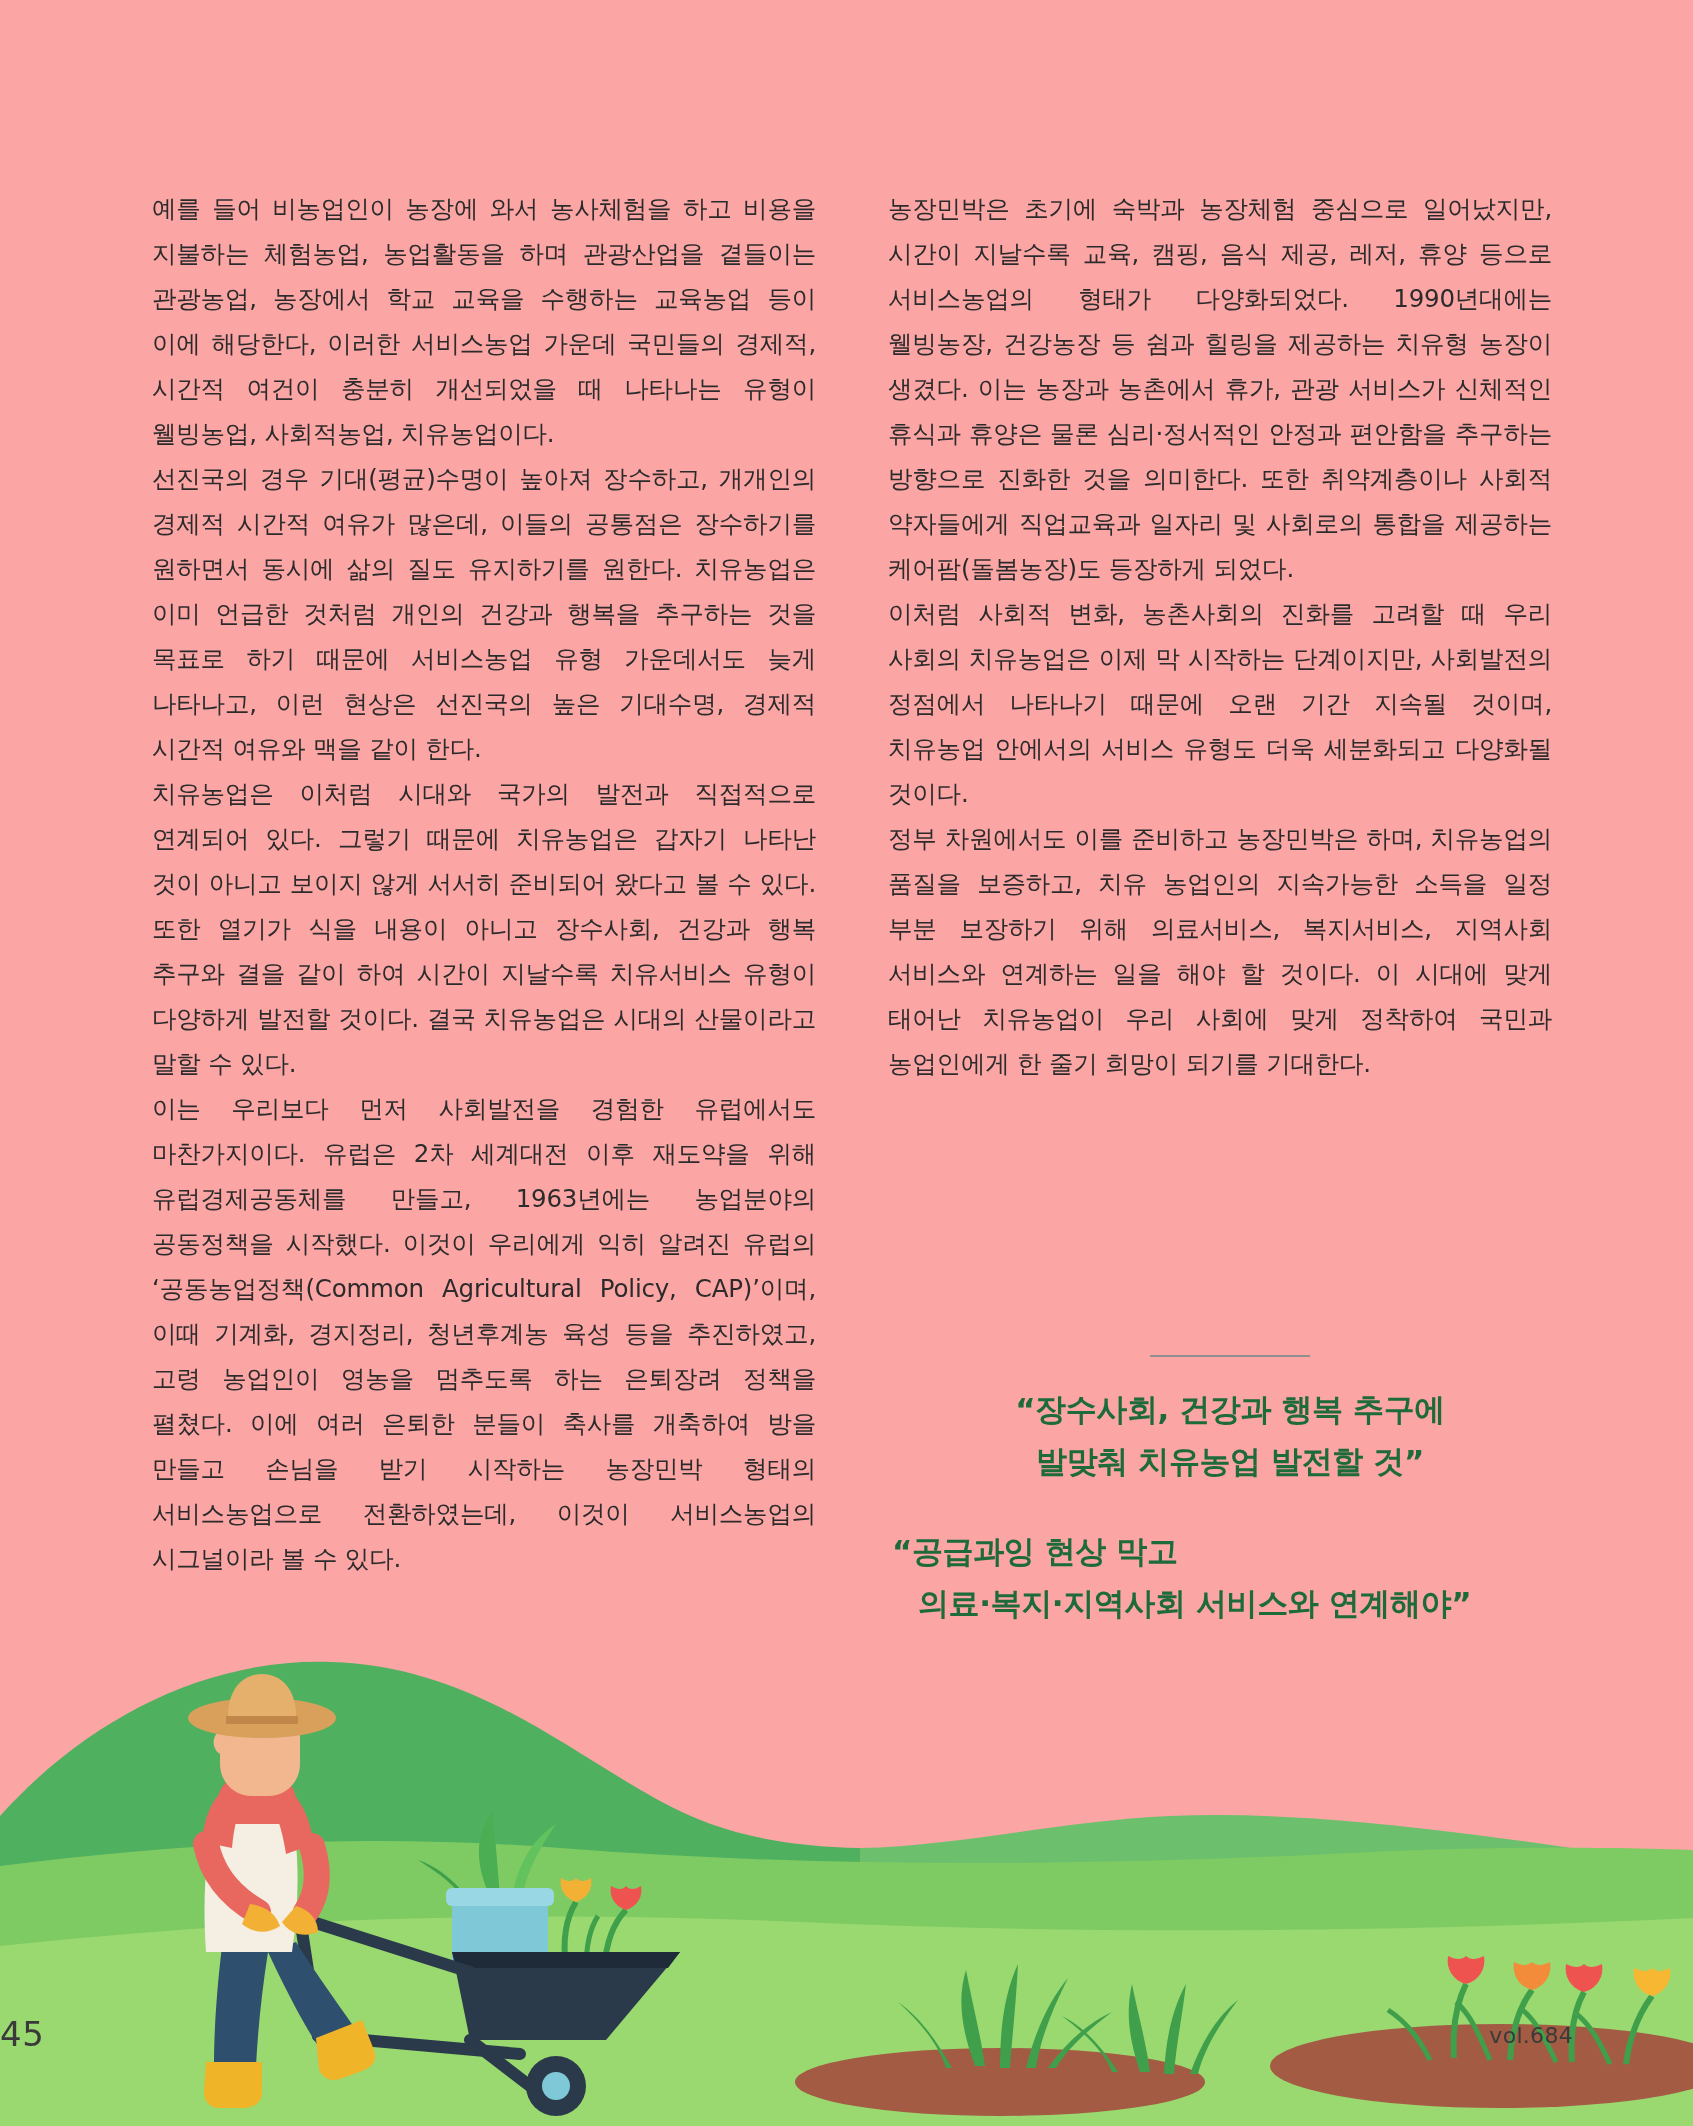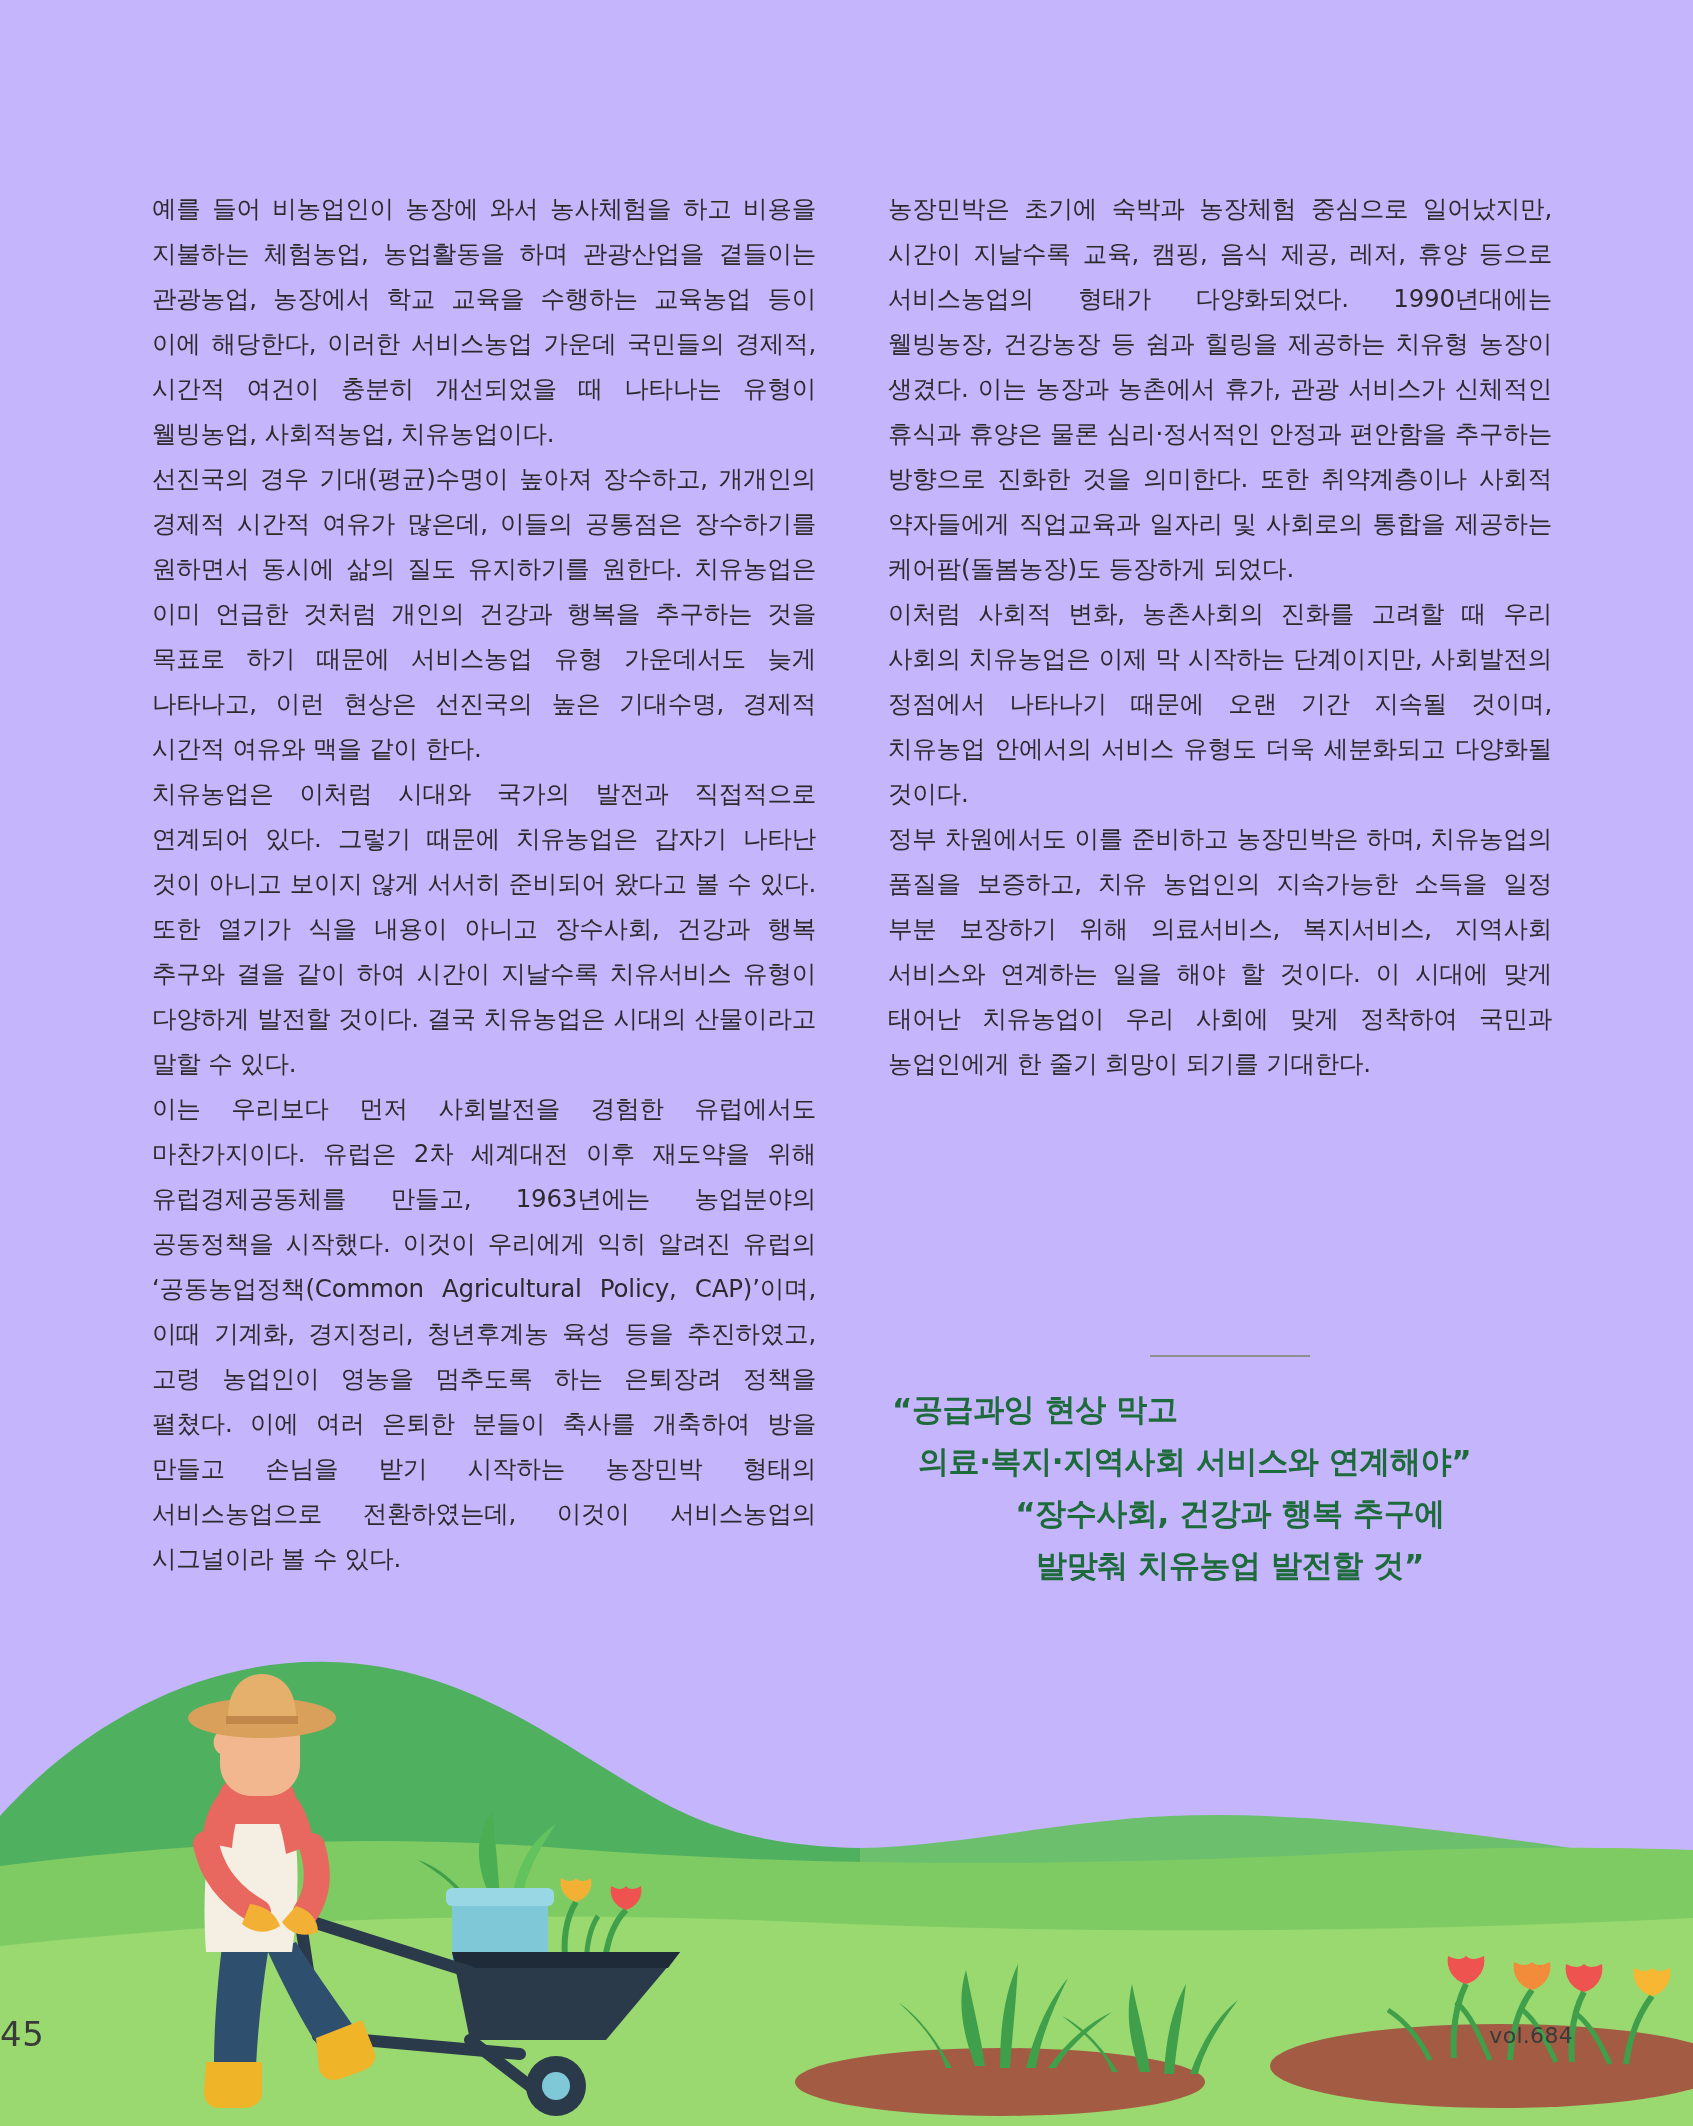--- a/index.html
+++ b/index.html
@@ -12,21 +12,21 @@
     height: 2126px;
     position: relative;
     overflow: hidden;
     font-family: "DejaVu Sans", "Liberation Sans", sans-serif;
     color: #231f20;
   }
 
   #page {
     position: absolute;
     inset: 0;
-    background: #c4b5fd;
+    background: #fca5a5;
   }
 
   
   .columns {
     position: absolute;
     left: 152px;
     top: 186px;
     width: 1400px;
     display: flex;
     gap: 72px;
@@ -123,27 +123,27 @@
     <div class="col">
       <p>농장민박은 초기에 숙박과 농장체험 중심으로 일어났지만, 시간이 지날수록 교육, 캠핑, 음식 제공, 레저, 휴양 등으로 서비스농업의 형태가 다양화되었다. 1990년대에는 웰빙농장, 건강농장 등 쉼과 힐링을 제공하는 치유형 농장이 생겼다. 이는 농장과 농촌에서 휴가, 관광 서비스가 신체적인 휴식과 휴양은 물론 심리·정서적인 안정과 편안함을 추구하는 방향으로 진화한 것을 의미한다. 또한 취약계층이나 사회적 약자들에게 직업교육과 일자리 및 사회로의 통합을 제공하는 케어팜(돌봄농장)도 등장하게 되었다.</p>
       <p>이처럼 사회적 변화, 농촌사회의 진화를 고려할 때 우리 사회의 치유농업은 이제 막 시작하는 단계이지만, 사회발전의 정점에서 나타나기 때문에 오랜 기간 지속될 것이며, 치유농업 안에서의 서비스 유형도 더욱 세분화되고 다양화될 것이다.</p>
       <p>정부 차원에서도 이를 준비하고 농장민박은 하며, 치유농업의 품질을 보증하고, 치유 농업인의 지속가능한 소득을 일정 부분 보장하기 위해 의료서비스, 복지서비스, 지역사회 서비스와 연계하는 일을 해야 할 것이다. 이 시대에 맞게 태어난 치유농업이 우리 사회에 맞게 정착하여 국민과 농업인에게 한 줄기 희망이 되기를 기대한다.</p>
     </div>
 
   </div>
 
   <div class="quote-block">
     <div class="quote-rule"></div>
+    <div class="quote quote-1">
+      <div>“장수사회, 건강과 행복 추구에</div>
+      <div>발맞춰 치유농업 발전할 것”</div>
+    </div>
     <div class="quote quote-2">
       <div>“공급과잉 현상 막고</div>
       <div class="line2">의료·복지·지역사회 서비스와 연계해야”</div>
-    </div>
-    <div class="quote quote-1">
-      <div>“장수사회, 건강과 행복 추구에</div>
-      <div>발맞춰 치유농업 발전할 것”</div>
     </div>
   </div>
 
   <svg class="illus" viewBox="0 0 1693 560" preserveAspectRatio="none">
 
     <path d="M0 250 C 90 150, 210 92, 330 96 C 470 100, 560 180, 660 235 C 720 268, 780 280, 860 282 L 860 560 L 0 560 Z" fill="#4fb05f"></path>
     <path d="M860 282 C 960 280, 1060 255, 1170 250 C 1320 244, 1480 268, 1693 300 L 1693 560 L 860 560 Z" fill="#6cc06d"></path>
 
     <path d="M0 300 C 200 275, 380 268, 560 282 C 820 302, 1080 300, 1330 288 C 1470 281, 1590 280, 1693 284 L 1693 560 L 0 560 Z" fill="#7ecb63"></path>
 

